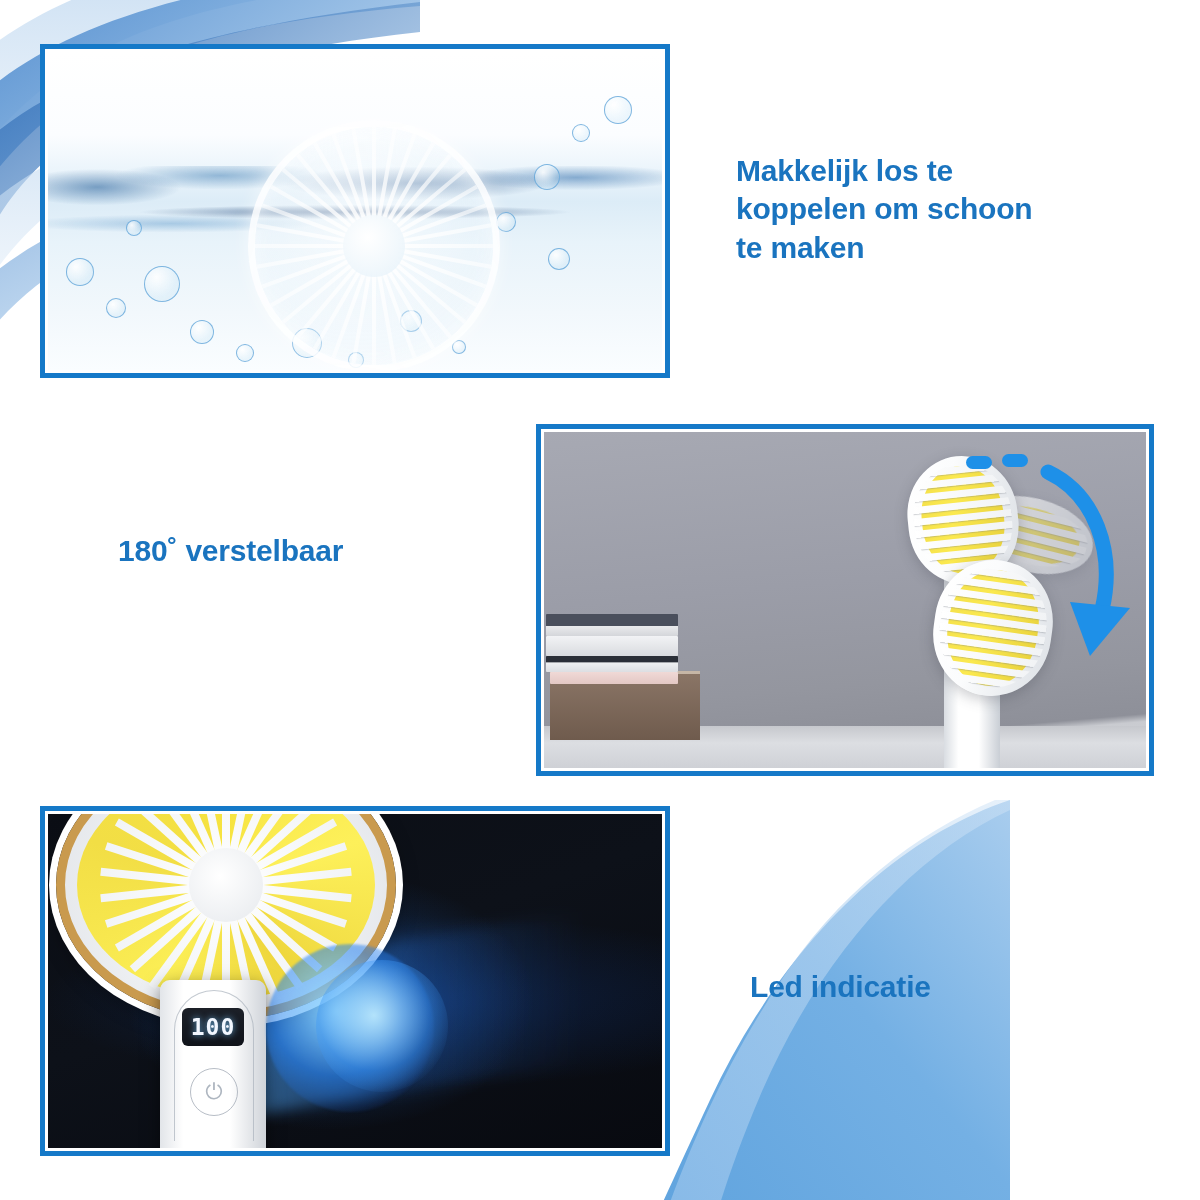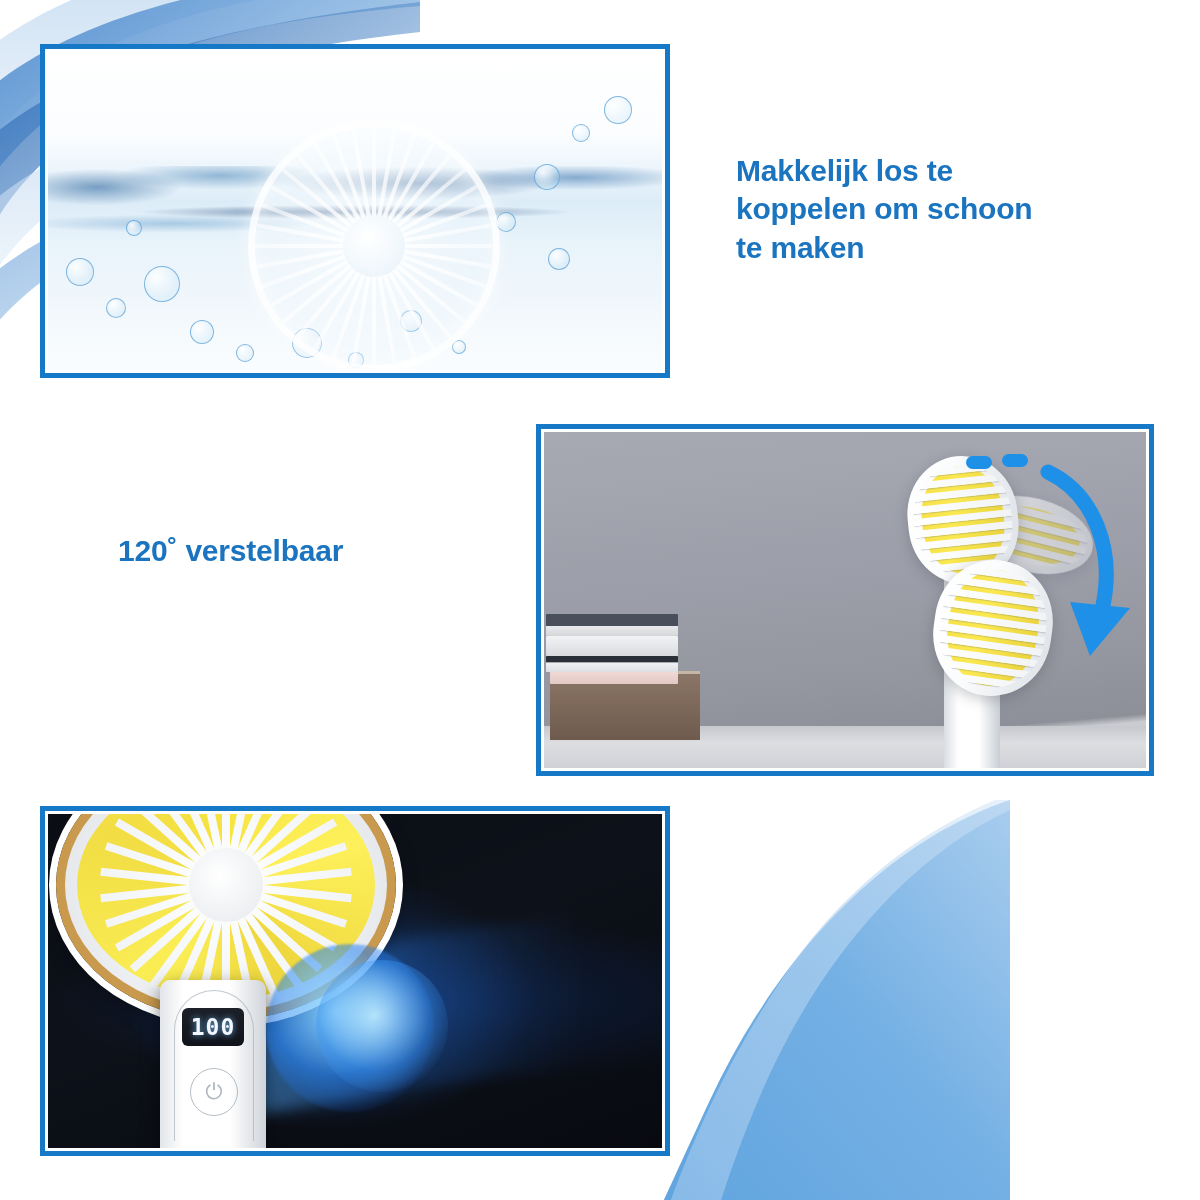--- a/index.html
+++ b/index.html
@@ -398,21 +398,21 @@
         <g fill="#1e90e8">
           <rect x="22" y="14" width="26" height="13" rx="6.5"></rect>
           <rect x="58" y="12" width="26" height="13" rx="6.5"></rect>
         </g>
         <path d="M104,30 C150,52 172,108 158,168" stroke="#1e90e8" stroke-width="15" fill="none" stroke-linecap="round"></path>
         <path d="M126,160 L186,166 L146,214 Z" fill="#1e90e8"></path>
       </svg>
     </div>
   </div>
 
-  <div class="caption" id="cap-tilt">120˚ verstelbaar</div>
+  <div class="caption" id="cap-tilt">180˚ verstelbaar</div>
 
   <div class="panel" id="panel-led">
     <div class="panel-inner">
       <div class="led-bg"></div>
       <div class="led-beam"></div>
 
       <div class="led-fan">
         <div class="led-ring">
           <div class="led-blades"></div>
           <div class="led-spokes">
@@ -460,14 +460,15 @@
           <span>⏻</span>
         </div>
       </div>
 
       <div class="led-orb"></div>
       <div class="led-orb2"></div>
 
     </div>
   </div>
 
+  <div class="caption" id="cap-led">Led indicatie</div>
 
 </div>
 
 </body></html>

